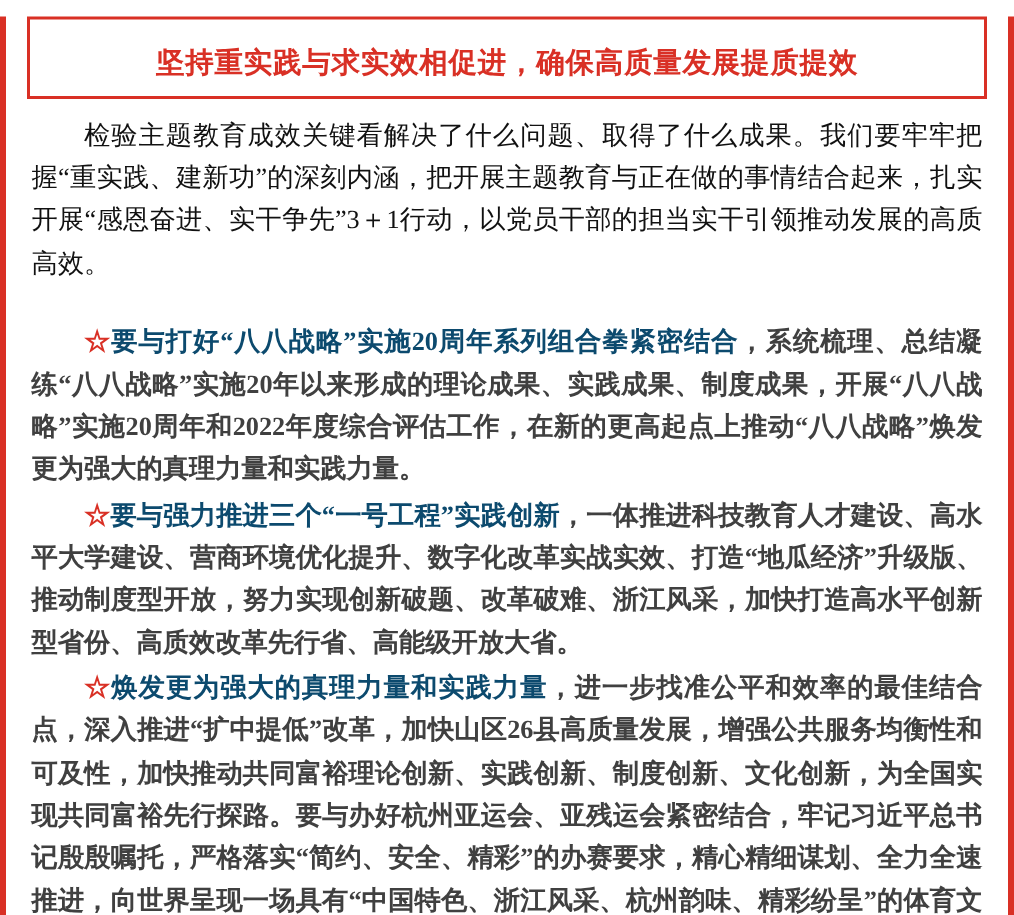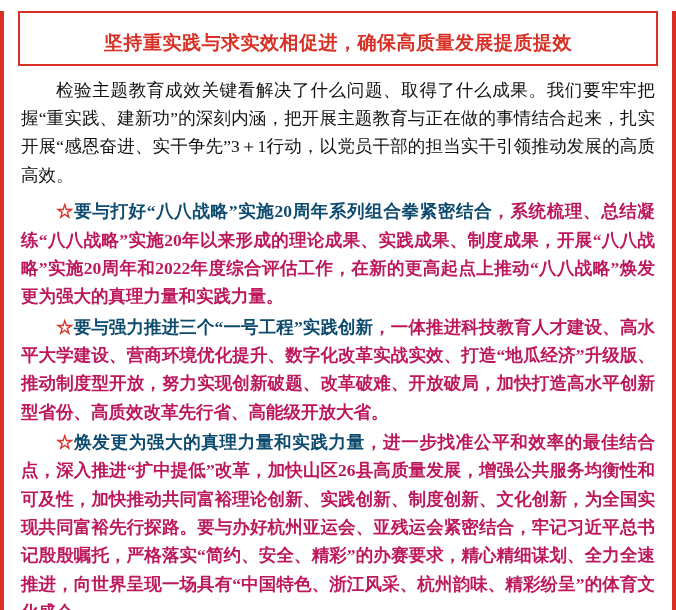--- a/index.html
+++ b/index.html
@@ -44,33 +44,33 @@
   p.para {
     margin: 0 0 2px 0;
     font-size: 17.5px;
     line-height: 1.62;
     color: #111111;
     text-align: justify;
     text-indent: 2em;
     font-family: "Liberation Serif", "DejaVu Serif", serif;
   }
   p.para.first {
-    margin-bottom: 8px;
+    margin-bottom: 24px;
   }
   .star {
     color: #d93025;
     font-weight: bold;
   }
   .hl {
     color: #0c4a6e;
     font-weight: bold;
   }
   .bold-black {
     font-weight: bold;
-    color: #be185d;
+    color: #404040;
   }
 </style>
 </head>
 <body>
 
 <div class="page">
 
   <div class="title-box">
     <div class="title-text">坚持重实践与求实效相促进，确保高质量发展提质提效</div>
   </div>
@@ -79,21 +79,21 @@
 
     <p class="para first">
       <span>检验主题教育成效关键看解决了什么问题、取得了什么成果。我们要牢牢把握“重实践、建新功”的深刻内涵，把开展主题教育与正在做的事情结合起来，扎实开展“感恩奋进、实干争先”3＋1行动，以党员干部的担当实干引领推动发展的高质高效。</span>
     </p>
 
     <p class="para">
       <span class="star">☆</span><span class="hl">要与打好“八八战略”实施20周年系列组合拳紧密结合</span><span class="bold-black">，系统梳理、总结凝练“八八战略”实施20年以来形成的理论成果、实践成果、制度成果，开展“八八战略”实施20周年和2022年度综合评估工作，在新的更高起点上推动“八八战略”焕发更为强大的真理力量和实践力量。</span>
     </p>
 
     <p class="para">
-      <span class="star">☆</span><span class="hl">要与强力推进三个“一号工程”实践创新</span><span class="bold-black">，一体推进科技教育人才建设、高水平大学建设、营商环境优化提升、数字化改革实战实效、打造“地瓜经济”升级版、推动制度型开放，努力实现创新破题、改革破难、开放破局，加快打造高水平创新型省份、高质效改革先行省、高能级开放大省。</span>
+      <span class="star">☆</span><span class="hl">要与强力推进三个“一号工程”实践创新</span><span class="bold-black">，一体推进科技教育人才建设、高水平大学建设、营商环境优化提升、数字化改革实战实效、打造“地瓜经济”升级版、推动制度型开放，努力实现创新破题、改革破难、浙江风采，加快打造高水平创新型省份、高质效改革先行省、高能级开放大省。</span>
     </p>
 
     <p class="para">
       <span class="star">☆</span><span class="hl">焕发更为强大的真理力量和实践力量</span><span class="bold-black">，进一步找准公平和效率的最佳结合点，深入推进“扩中提低”改革，加快山区26县高质量发展，增强公共服务均衡性和可及性，加快推动共同富裕理论创新、实践创新、制度创新、文化创新，为全国实现共同富裕先行探路。要与办好杭州亚运会、亚残运会紧密结合，牢记习近平总书记殷殷嘱托，严格落实“简约、安全、精彩”的办赛要求，精心精细谋划、全力全速推进，向世界呈现一场具有“中国特色、浙江风采、杭州韵味、精彩纷呈”的体育文化盛会。</span>
     </p>
 
   </div>
 </div>
 
 </body></html>

